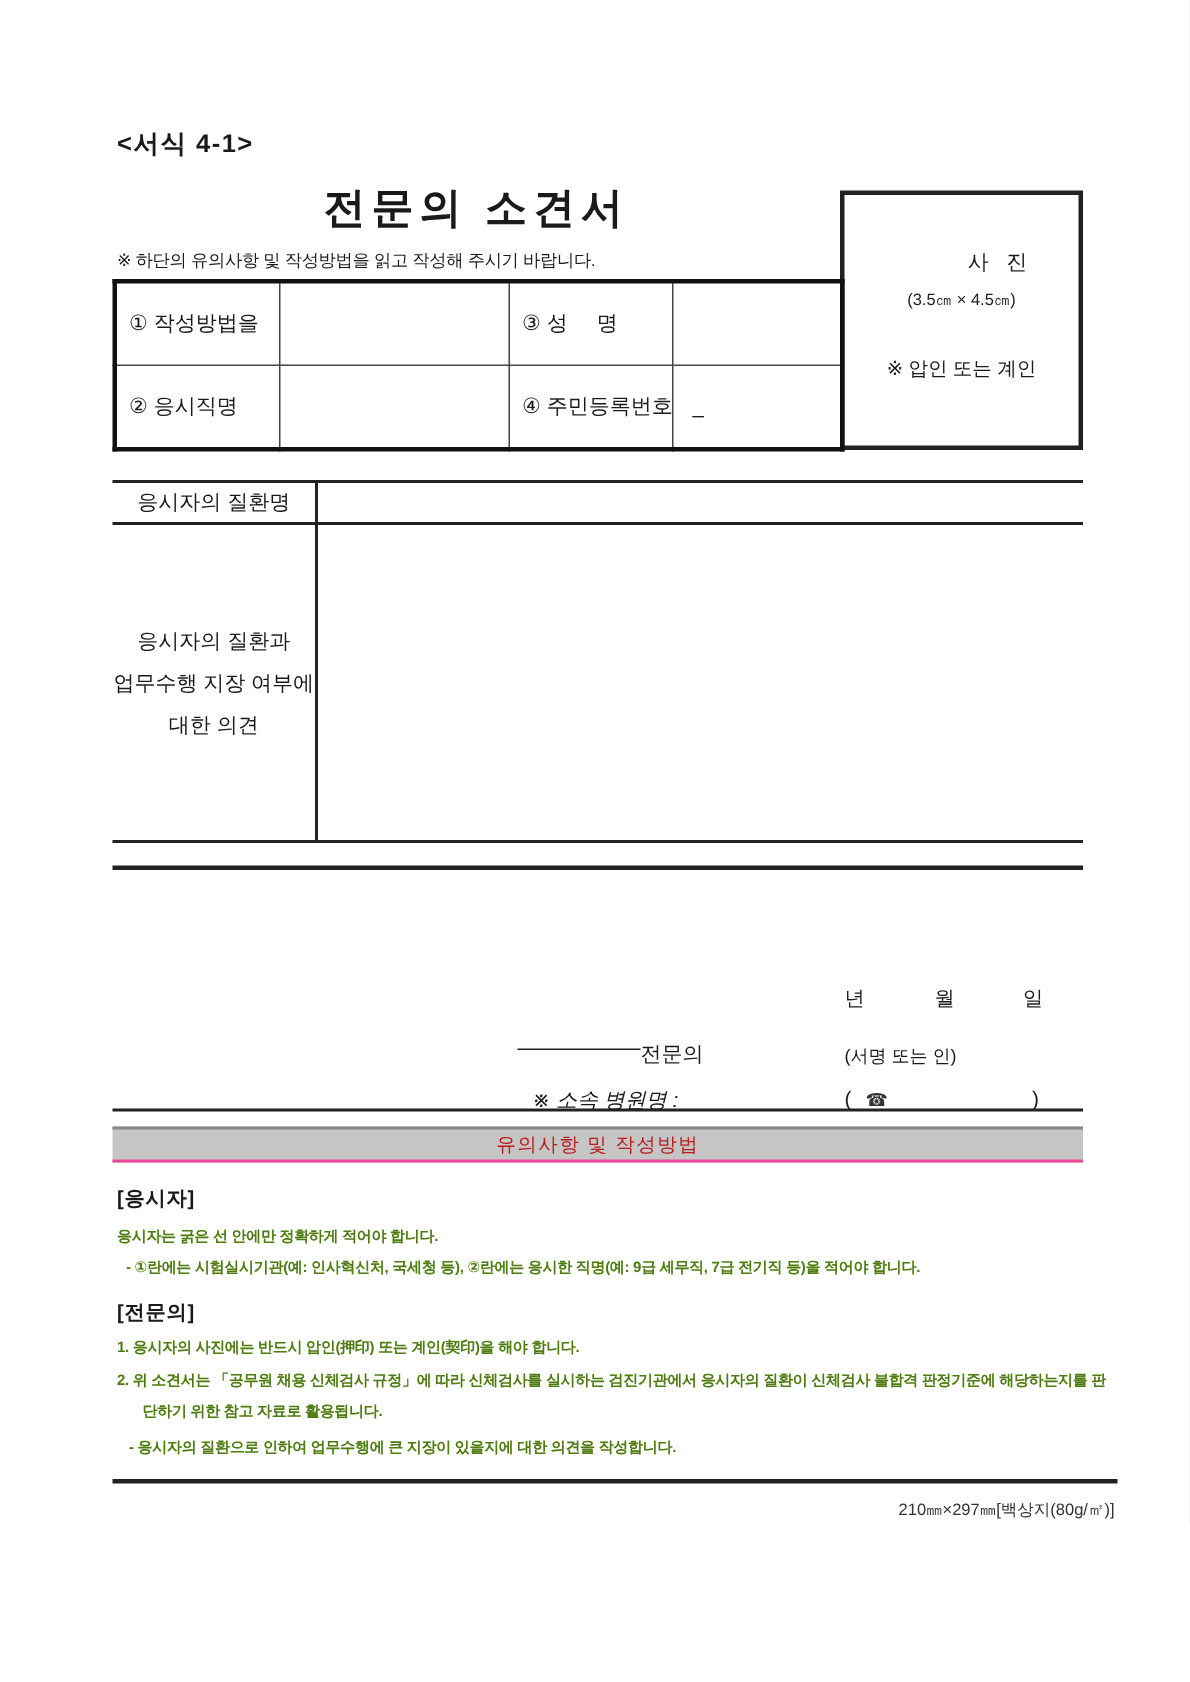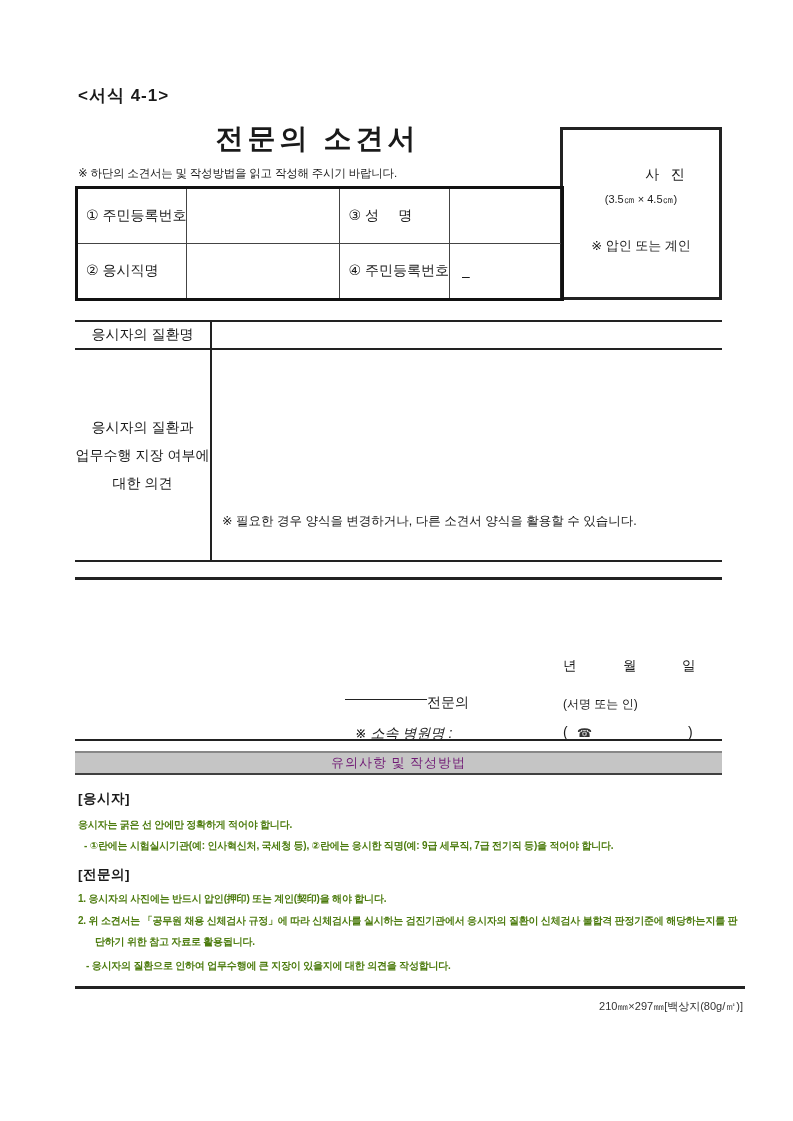--- a/index.html
+++ b/index.html
@@ -63,70 +63,67 @@
                    border-bottom:1.5px solid #222; }
   .sig-title { left:427px; top:694px; font-size:14px; }
   .sig-note  { left:563px; top:696px; font-size:12px; }
   .hosp-label { left:355px; top:725px; font-size:14px;font-style:italic; }
   .phone-open  { left:563px; top:724px; font-size:14px; }
   .phone-icon  { left:577px; top:726px; font-size:12px; color:#333; }
   .phone-close { left:688px; top:724px; font-size:14px; }
 
   
   .gray-bar { left:75px; top:751px; width:647px; height:20px;
-              background:#c5c5c5; border-top:2px solid #878787; border-bottom:2px solid #404040;
+              background:#c5c5c5; border-top:2px solid #878787; border-bottom:2px solid #ec4899;
               box-sizing:content-box; display:flex; align-items:center; justify-content:center;
-              font-size:13px; color:#701a75; letter-spacing:1px; }
+              font-size:13px; color:#b91c1c; letter-spacing:1px; }
   .sec-head { font-size:13.5px; font-weight:bold; letter-spacing:0.5px; }
   .g-text { font-size:10px; letter-spacing:-0.2px; line-height:21px; color:#4d7c0f;font-weight:bold; }
   .hang { padding-left:17px; text-indent:-17px; }
 
   .footer-text { right:50px; top:999px; font-size:11px; color:#333; }
 </style>
 </head>
 <body>
 
 <div class="page">
 
   <div class="abs form-code">&lt;서식 4-1&gt;</div>
   <div class="abs doc-title">전문의 소견서</div>
-  <div class="abs pre-note">※ 하단의 소견서는 및 작성방법을 읽고 작성해 주시기 바랍니다.</div>
+  <div class="abs pre-note">※ 하단의 유의사항 및 작성방법을 읽고 작성해 주시기 바랍니다.</div>
 
   <div class="abs photo-box">
     <div class="photo-label">사   진</div>
     <div class="photo-size">(3.5㎝ × 4.5㎝)</div>
     <div class="photo-stamp">※ 압인 또는 계인</div>
   </div>
 
   <table class="abs info-table">
     <tbody>
         <tr>
-      <td class="c1">① 주민등록번호</td>
+      <td class="c1">① 작성방법을</td>
       <td class="c2"></td>
       <td class="c3">③ 성     명</td>
       <td class="c4"></td>
     </tr>
     <tr>
       <td class="c1">② 응시직명</td>
       <td class="c2"></td>
       <td class="c3">④ 주민등록번호</td>
       <td class="c4 dash">–</td>
     </tr>
   </tbody>
     </table>
 
   <div class="abs opinion-table">
     <div class="op-cell op-r1l">응시자의 질환명</div>
     <div class="op-cell op-r1v"></div>
     <div class="op-cell op-r2l">응시자의 질환과
 업무수행 지장 여부에
 대한 의견</div>
-    <div class="op-cell op-r2v">
-      <span>※ 필요한 경우 양식을 변경하거나, 다른 소견서 양식을 활용할 수 있습니다.</span>
-    </div>
   </div>
 
   <div class="abs rule" style="left:75px; top:577px; width:647px; height:3px;"></div>
 
 
   <div class="date-ymd">
     <span class="abs y-year">년</span>
     <span class="abs y-month">월</span>
     <span class="abs y-day">일</span>
   </div>

